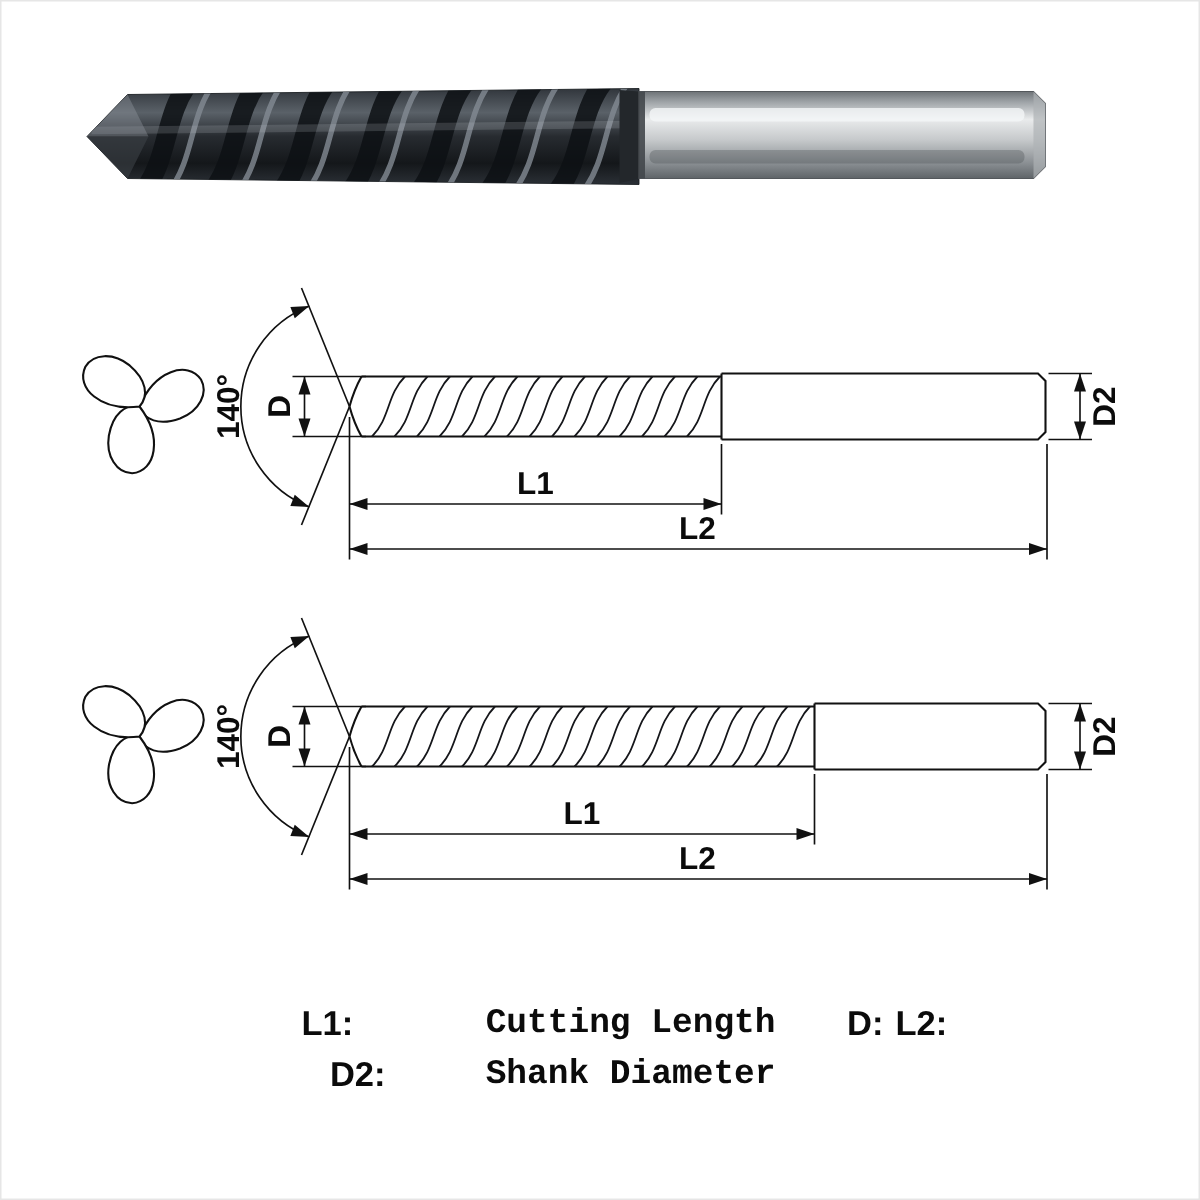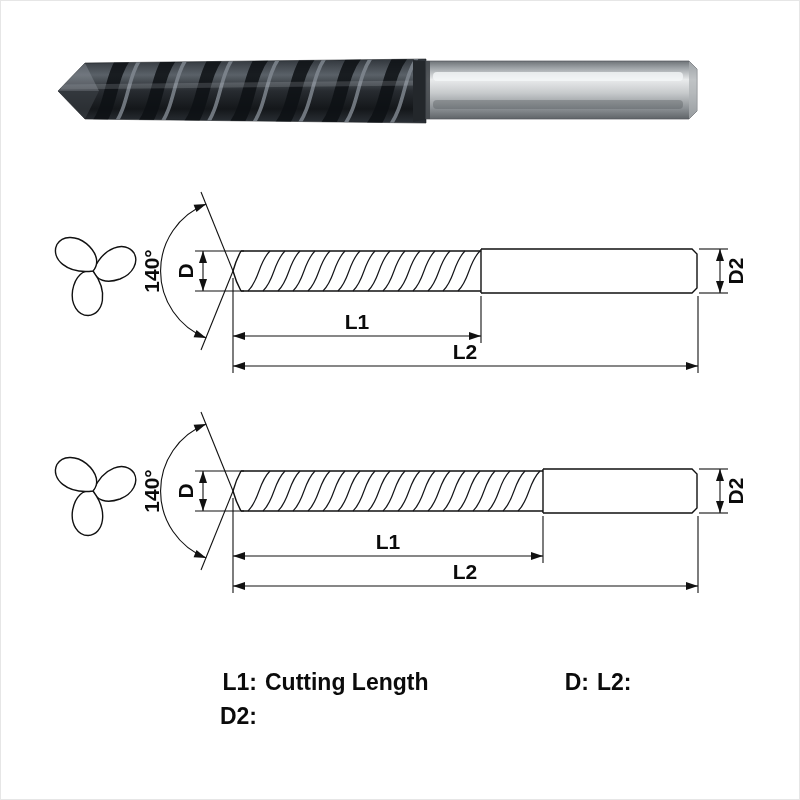--- a/index.html
+++ b/index.html
@@ -6,23 +6,23 @@
   .page{position:relative;width:800px;height:800px;background:#fff;border:1px solid #e6e6e6;box-sizing:border-box;overflow:hidden;font-family:"Liberation Sans",sans-serif;}
   .draw-svg{position:absolute;left:0;top:0;}
   
   .thin{stroke:#111;stroke-width:1.1;fill:none;}
   .out{stroke:#111;stroke-width:1.4;fill:none;}
   .dimtxt{font-family:"Liberation Sans",sans-serif;font-weight:bold;font-size:21px;fill:#0b0b0b;}
   
   .legend{position:absolute;left:200px;top:668px;display:grid;
           grid-template-columns:56px 252px 64px auto;column-gap:8px;row-gap:7px;
           font-family:"Liberation Sans",sans-serif;font-weight:600;font-size:23px;color:#0b0b0b;}
-  .legend .lab{text-align:right;white-space:nowrap;}
+  .legend .lab{text-align:left;white-space:nowrap;}
   .legend .lab-r{text-align:right;white-space:nowrap;}
-  .legend .desc{text-align:left;white-space:nowrap;}
+  .legend .desc{text-align:right;white-space:nowrap;font-family:Liberation Mono, monospace;}
 </style>
 </head>
 <body>
 
 <div class="page">
 
 <svg class="draw-svg" width="800" height="660" viewBox="0 0 800 660">
   <defs>
     <marker id="arr" orient="auto-start-reverse" markerUnits="userSpaceOnUse" markerWidth="13" markerHeight="9" refX="12.5" refY="4.5">
       <path d="M0.5,0.5 L12.5,4.5 L0.5,8.5 Z" fill="#111"></path>
@@ -194,15 +194,16 @@
   </g>
 </svg>
 
 <div class="legend">
   <span class="lab">L1:</span>
   <span class="desc">Cutting Length</span>
   <span class="lab-r">D:</span>
 
   <span class="lab">L2:</span>
   <span class="lab-r">D2:</span>
+  <span class="desc">Shank Diameter</span>
 </div>
 
 </div>
 
 </body></html>

